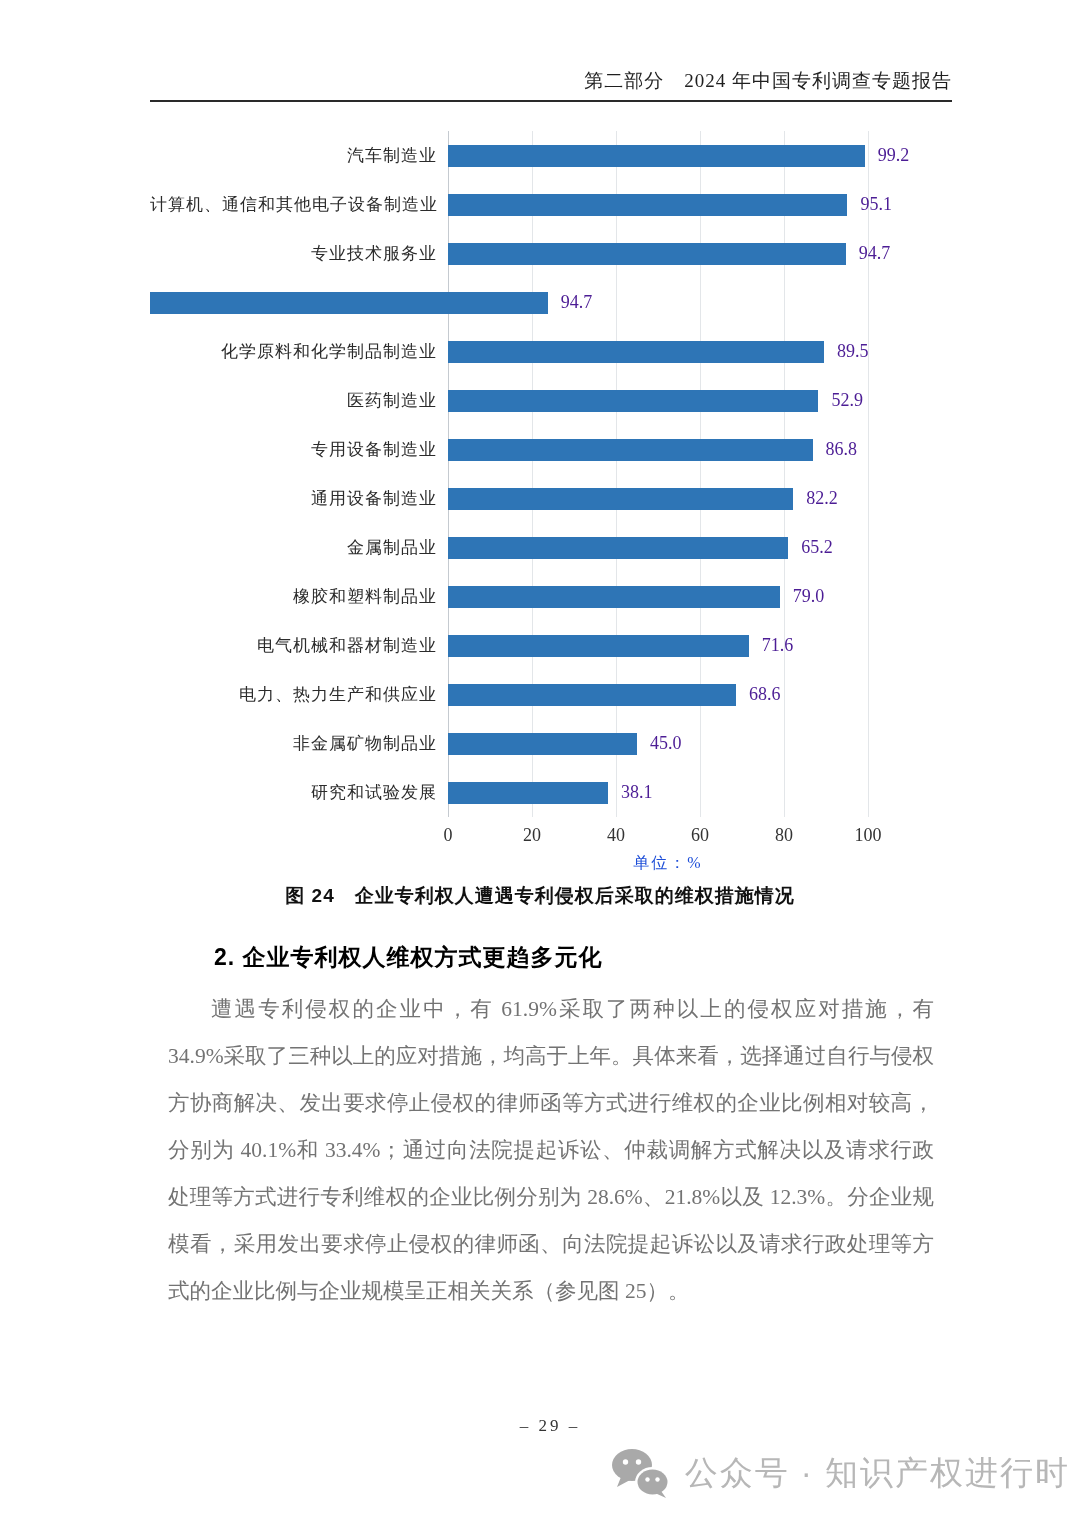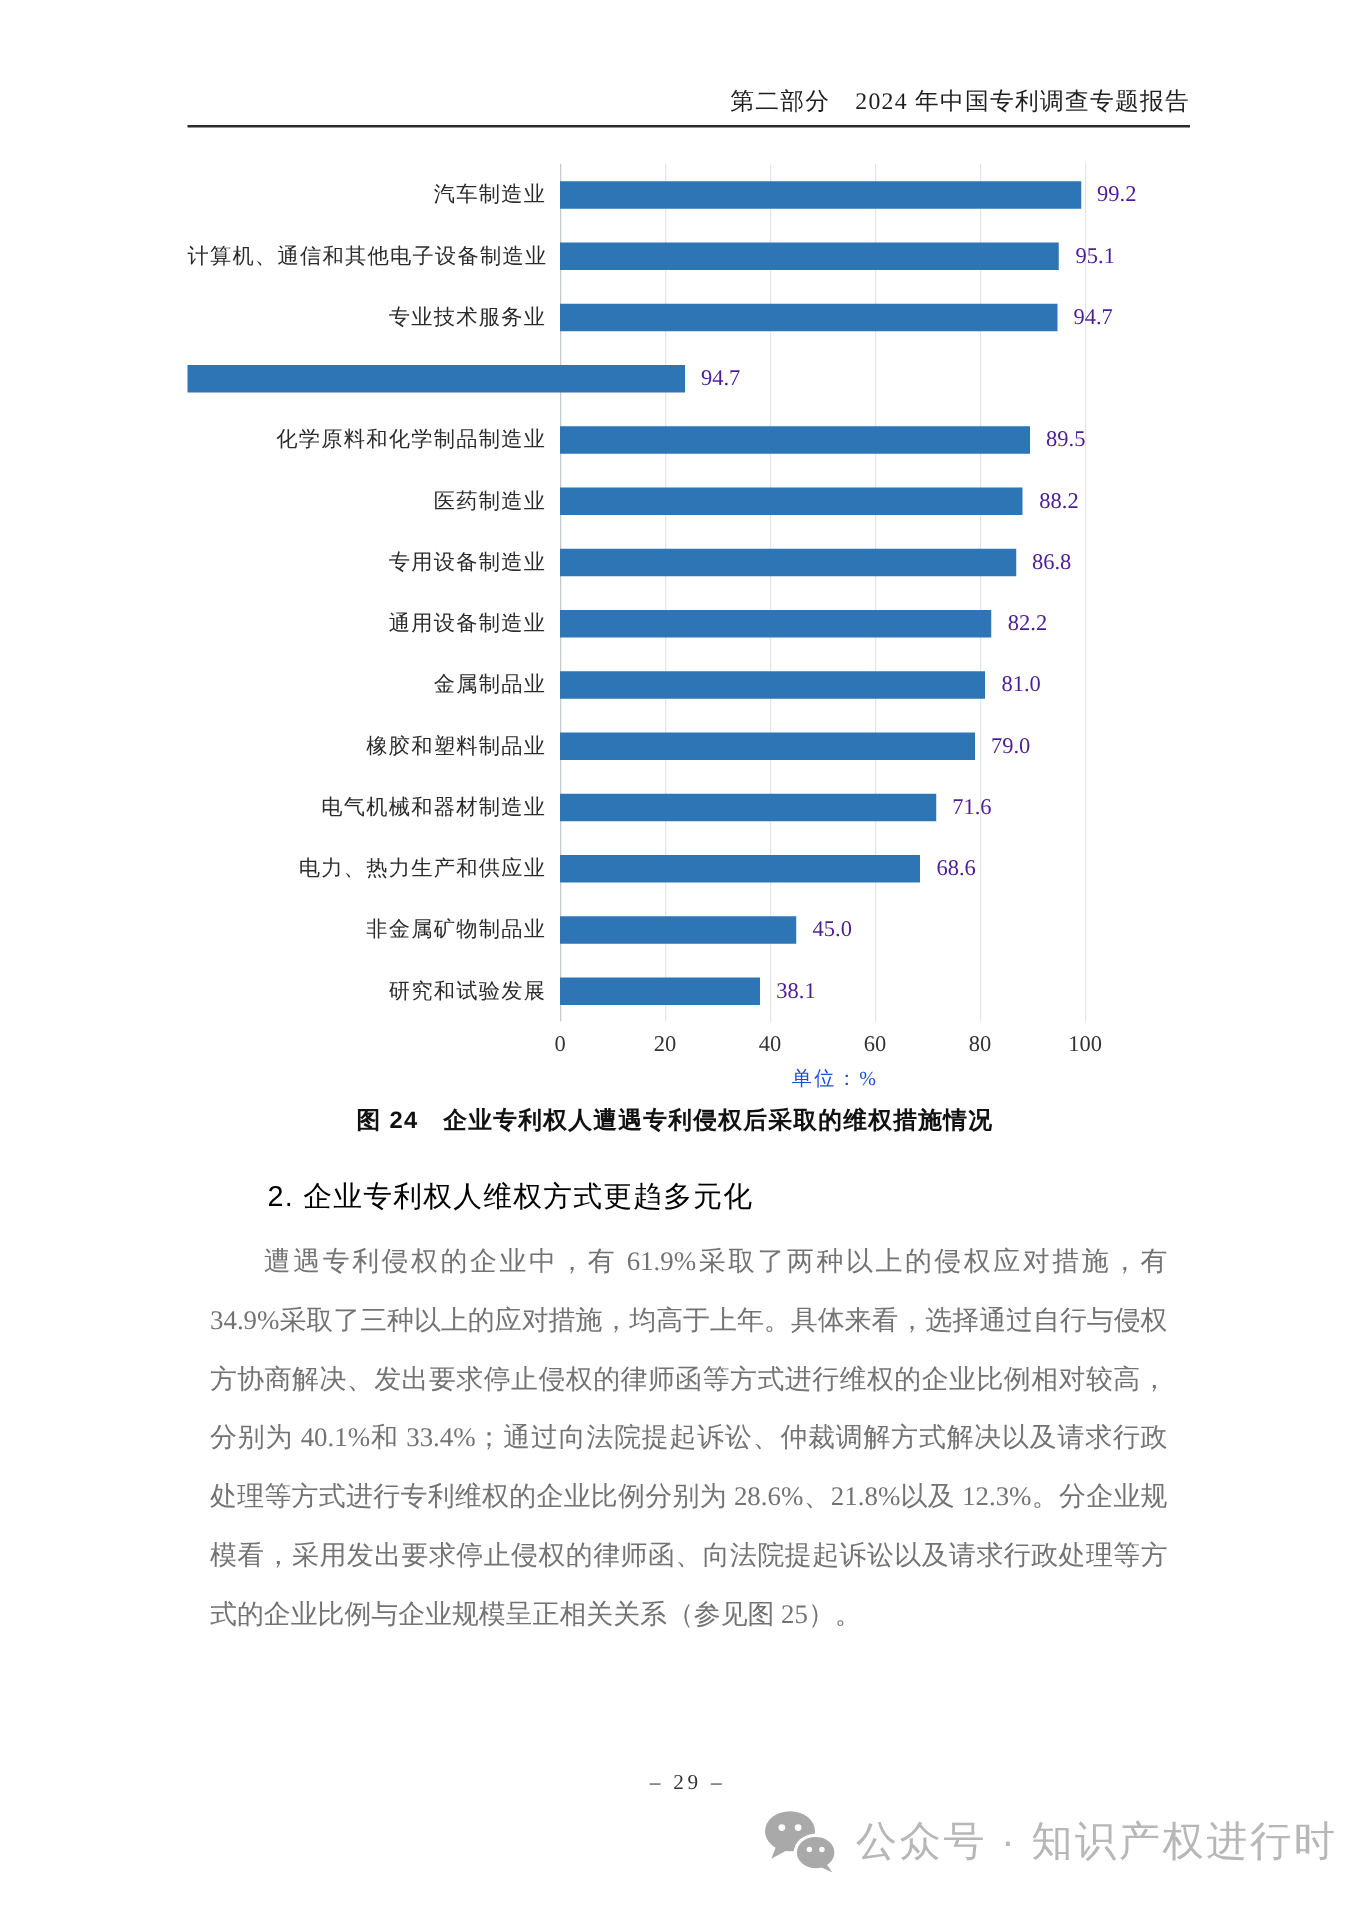--- a/index.html
+++ b/index.html
@@ -39,21 +39,21 @@
   }
   
   .caption{
     position:absolute;left:150px;top:883px;width:780px;text-align:center;
     font-family:"Liberation Sans","DejaVu Sans",sans-serif;
     font-weight:bold;font-size:19px;color:#111;letter-spacing:1px;
   }
   .heading{
     position:absolute;left:214px;top:942px;margin:0;
     font-family:"Liberation Sans","DejaVu Sans",sans-serif;
-    font-weight:normal;font-size:23px;color:#000;letter-spacing:1px;
+    font-weight:bold;font-size:23px;color:#000;letter-spacing:1px;
   }
   .para{
     position:absolute;left:168px;top:986px;width:766px;margin:0;
     font-size:21.5px;line-height:47px;text-align:justify;text-indent:2em;
     color:#737373;
   }
   
   .pageno{
     position:absolute;left:0;top:1416px;width:100%;text-align:center;
     font-size:17px;color:#333;letter-spacing:3px;
@@ -115,42 +115,42 @@
           <div class="chart-label">化学原料和化学制品制造业</div>
           <div class="chart-plot">
             <div class="chart-bar" style="width: 89.5%; background: rgb(46, 117, 182);"></div>
             <div class="chart-value">89.5</div>
           </div>
         </div>
         <div class="chart-row">
           <div class="chart-label">医药制造业</div>
           <div class="chart-plot">
             <div class="chart-bar" style="width: 88.2%; background: rgb(46, 117, 182);"></div>
-            <div class="chart-value">88.2</div>
+            <div class="chart-value">52.9</div>
           </div>
         </div>
         <div class="chart-row">
           <div class="chart-label">专用设备制造业</div>
           <div class="chart-plot">
             <div class="chart-bar" style="width: 86.8%; background: rgb(46, 117, 182);"></div>
             <div class="chart-value">86.8</div>
           </div>
         </div>
         <div class="chart-row">
           <div class="chart-label">通用设备制造业</div>
           <div class="chart-plot">
             <div class="chart-bar" style="width: 82.2%; background: rgb(46, 117, 182);"></div>
             <div class="chart-value">82.2</div>
           </div>
         </div>
         <div class="chart-row">
           <div class="chart-label">金属制品业</div>
           <div class="chart-plot">
             <div class="chart-bar" style="width: 81%; background: rgb(46, 117, 182);"></div>
-            <div class="chart-value">81.0</div>
+            <div class="chart-value">65.2</div>
           </div>
         </div>
         <div class="chart-row">
           <div class="chart-label">橡胶和塑料制品业</div>
           <div class="chart-plot">
             <div class="chart-bar" style="width: 79%; background: rgb(46, 117, 182);"></div>
             <div class="chart-value">79.0</div>
           </div>
         </div>
         <div class="chart-row">

